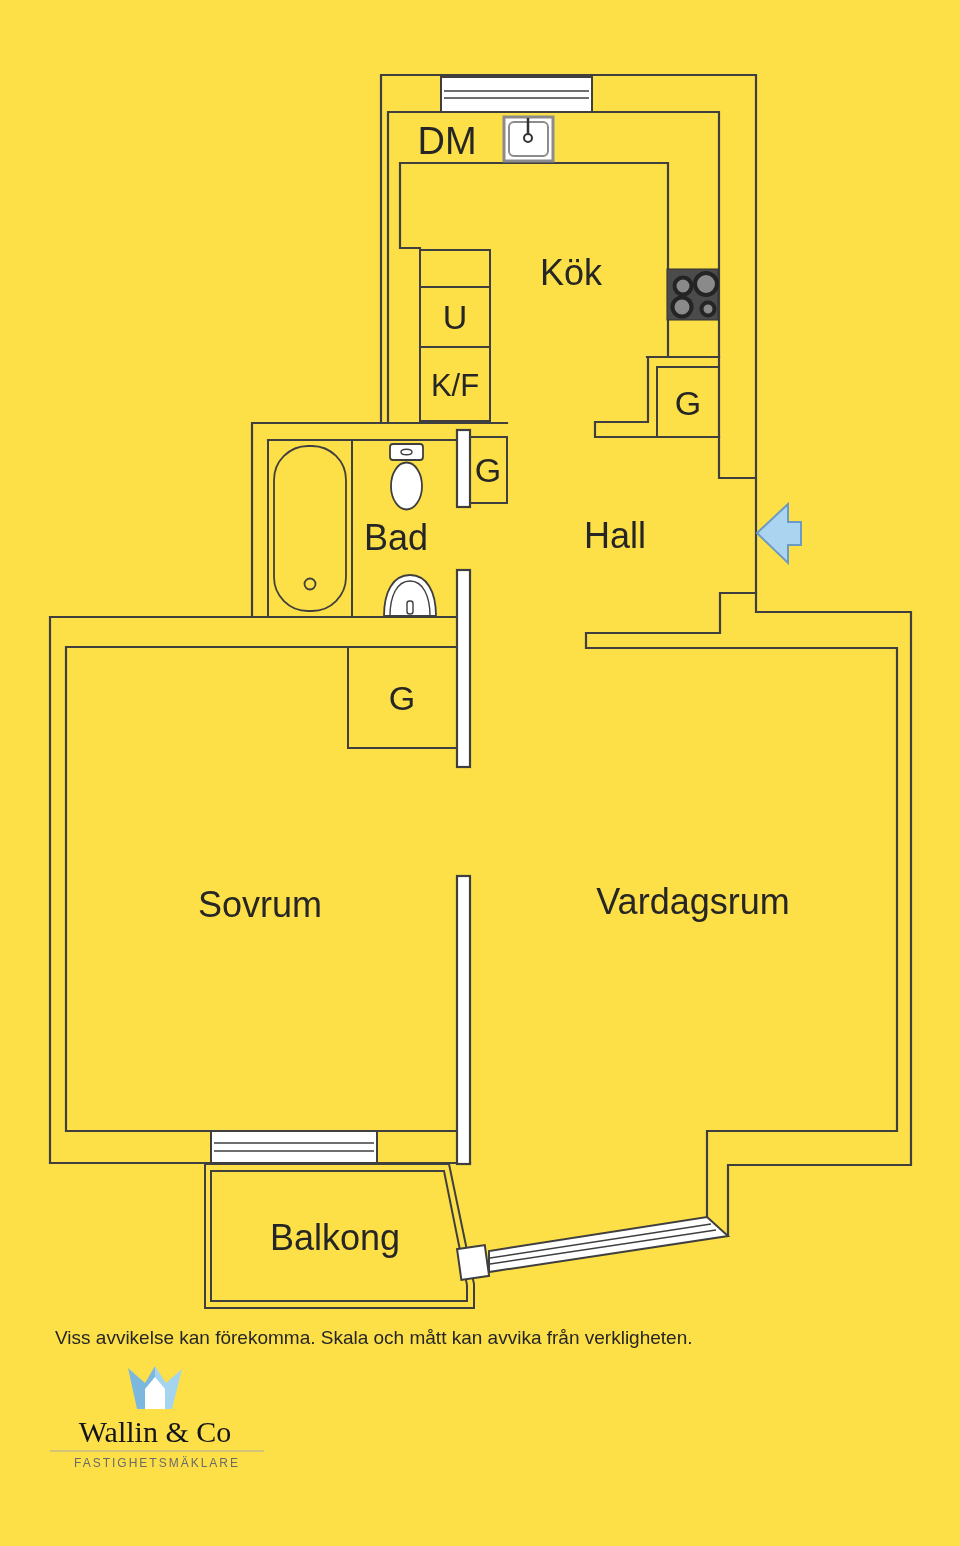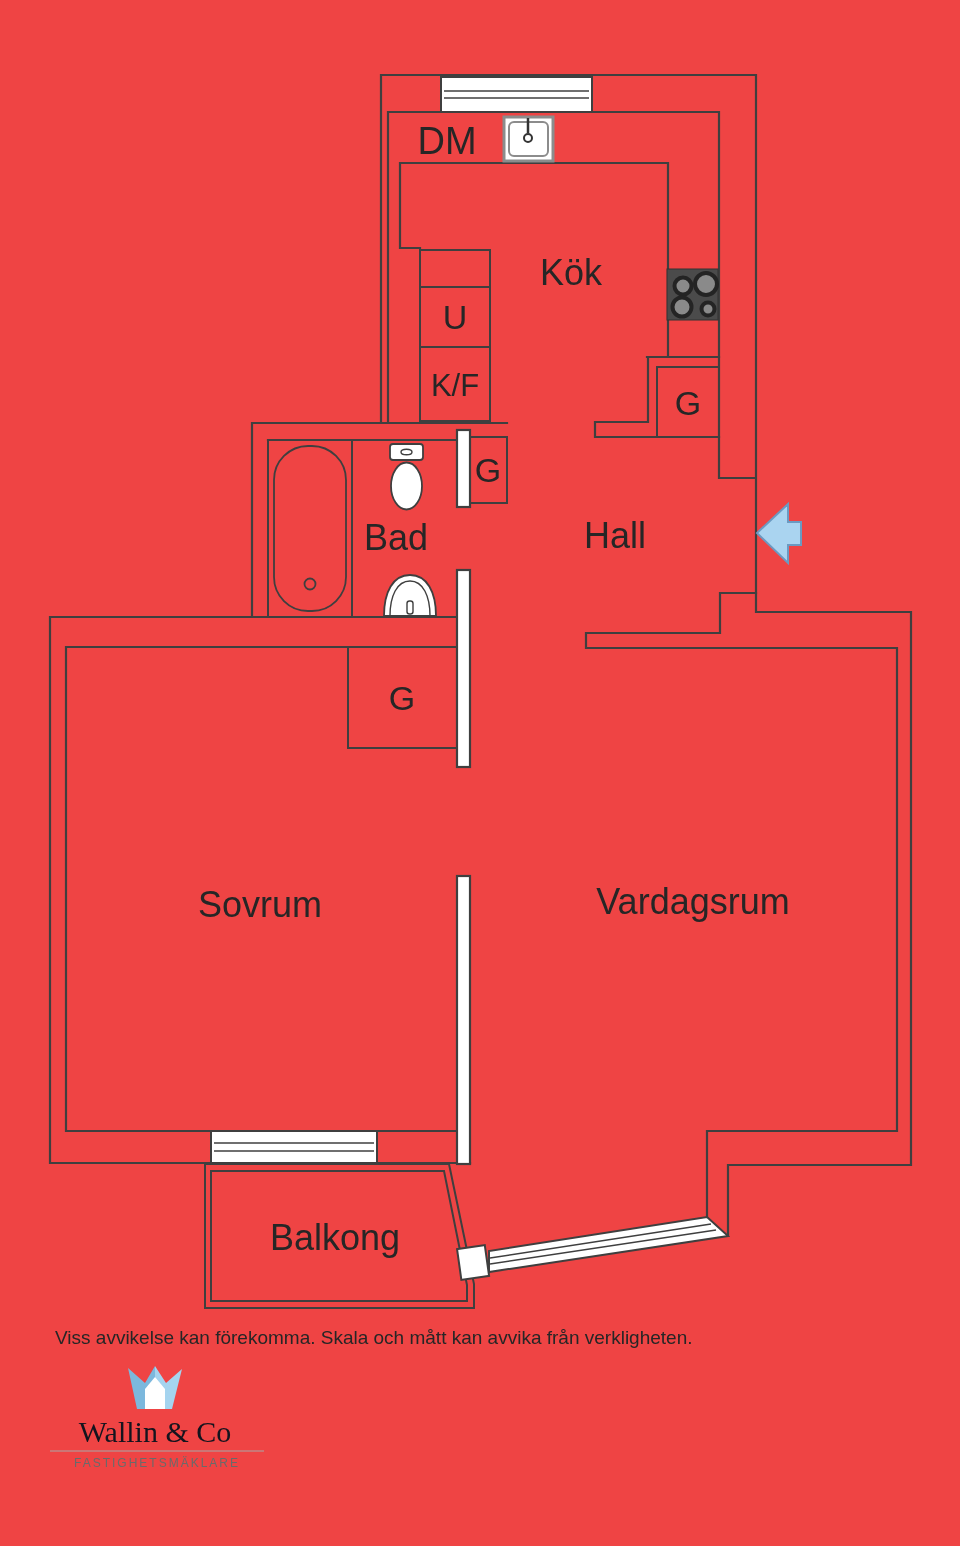--- a/index.html
+++ b/index.html
@@ -1,16 +1,16 @@
 <!DOCTYPE html>
 <html><head>
 <meta charset="utf-8">
 <style>
   html,body{margin:0;padding:0;background:#ffffff;}
-  .page{position:relative;width:960px;height:1546px;background:#ef4444;overflow:hidden;}
+  .page{position:relative;width:960px;height:1546px;background:#fde047;overflow:hidden;}
   svg{position:absolute;left:0;top:0;font-family:"Liberation Sans","DejaVu Sans",sans-serif;}
   text{fill:#262626;}
   .room-label{font-size:36px;}
   .fixture-label{font-size:34px;}
   .serif{font-family:"Liberation Serif","DejaVu Serif",serif;}
 </style>
 </head>
 <body>
 
 <div class="page">

